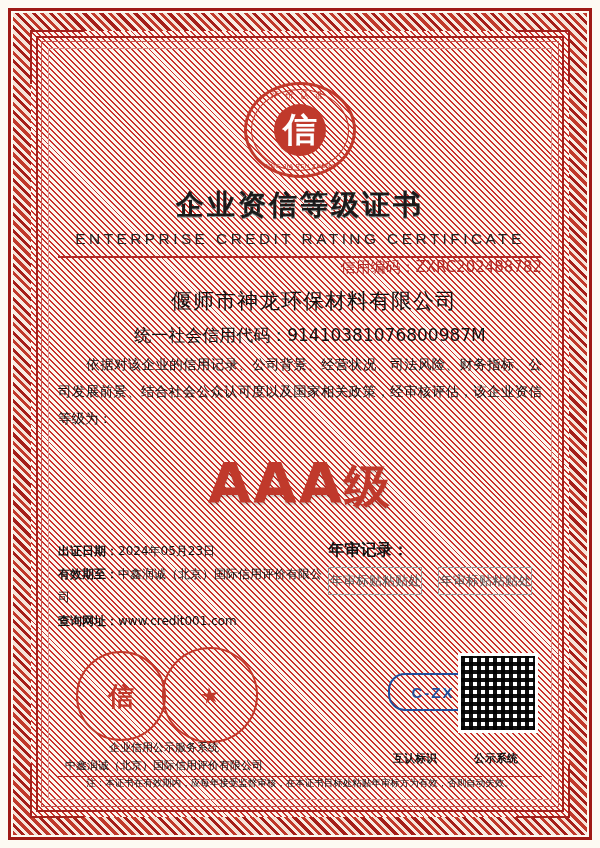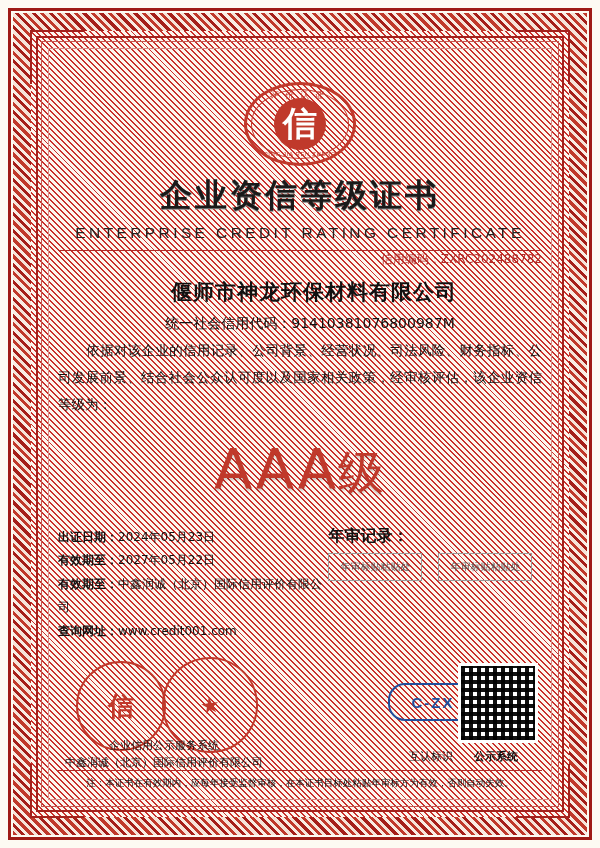--- a/index.html
+++ b/index.html
@@ -93,21 +93,21 @@
     letter-spacing:6px;
   }
   .emblem .botchars{
     position:absolute;left:0;right:0;bottom:9px;
     text-align:center;font-size:6px;color:#c0392b;
     letter-spacing:0.6px;font-family:"Liberation Sans",sans-serif;
   }
 
   .title-cn{
     margin-top:8px;
-    font-size:32px;
+    font-size:28px;
     letter-spacing:3px;
     color:#1a1a1a;
     font-weight:bold;
     font-family:"DejaVu Sans", sans-serif;
     text-shadow:0 1px 0 #888;
   }
   .title-en{
     margin-top:6px;
     font-size:15.5px;
     letter-spacing:3.4px;
@@ -115,69 +115,69 @@
     font-family:Liberation Sans, sans-serif;
   }
   .rule{
     margin-top:8px;
     width:100%;height:2px;
     background:#b02a26;
   }
   .code-line{
     align-self:flex-end;
     margin-top:0;
-    font-size:12px;color:#b02a26;
+    font-size:15px;color:#b02a26;
     font-family:"DejaVu Sans", sans-serif;
   }
   .code-line .val{color:#b02a26;}
   .company{
     margin-top:10px;
-    font-size:21px;font-weight:bold;color:#111;
+    font-size:21px;font-weight:normal;color:#111;
     letter-spacing:1px;
     font-family:"DejaVu Sans", sans-serif;
     margin-left:28px;
   }
   .uscc{
     margin-top:9px;
-    font-size:14px;color:#111;
+    font-size:17px;color:#111;
     font-family:"DejaVu Sans", sans-serif;
     padding-left:20px;
   }
   .body-text{
     margin-top:4px;
     width:100%;
     font-size:13.5px;line-height:2;
     color:#111;text-align:justify;
     font-family:"DejaVu Sans", sans-serif;
   }
   .body-text .indent{display:inline-block;width:28px;}
   .grade{
     margin-top:18px;
-    font-size:56px;font-weight:normal;color:#c0392b;
+    font-size:56px;font-weight:bold;color:#c0392b;
     letter-spacing:2px;
     font-family:"DejaVu Sans", sans-serif;
     text-shadow:0 2px 2px rgba(0,0,0,.18);
   }
   .grade .cn{font-size:46px;}
 
   .info{
     margin-top:22px;width:100%;
     display:flex;justify-content:space-between;align-items:flex-start;
     font-family:"DejaVu Sans", sans-serif;
   }
   .info-left{font-size:12px;line-height:1.95;color:#111;}
   .info-left .lbl{font-weight:bold;}
   .info-right{width:218px;}
   .info-right .ttl{font-size:16px;font-weight:bold;color:#111;margin-bottom:6px;}
   .boxes{display:flex;gap:16px;}
   .box{
     width:92px;height:26px;
     border:1px solid #999;
     display:flex;align-items:center;justify-content:center;
-    font-size:10px;color:#555;
+    font-size:13px;color:#555;
   }
 
   .seals{
     margin-top:14px;width:100%;
     position:relative;height:112px;
   }
   .seal{
     position:absolute;
     border:2.5px solid #c0392b;border-radius:50%;
     color:#c0392b;
@@ -208,27 +208,26 @@
       repeating-linear-gradient(90deg,#111 0 4px,#fff 4px 8px);
     background-blend-mode:multiply;
     border:3px solid #fff;
   }
   .seal-captions{
     width:100%;position:relative;height:34px;
     font-family:"DejaVu Sans", sans-serif;
   }
   .cap{position:absolute;font-size:11px;color:#111;text-align:center;}
   .cap1{left:6px;top:-4px;width:200px;line-height:1.6;font-weight:normal;}
-  .cap2{left:318px;top:8px;width:110px;font-weight:normal;}
+  .cap2{left:302px;top:8px;width:110px;font-weight:bold;}
   .cap3{right:0px;top:8px;width:92px;font-weight:bold;margin-left:40px;}
 
   .note{
     margin-top:4px;width:100%;
     border-top:1px solid #b02a26;
-    padding-top:6px;
     font-size:9.5px;color:#111;
     text-align:center;
     font-family:"DejaVu Sans", sans-serif;
   }
 </style>
 </head>
 <body>
 
 <div class="cert">
   <div class="frame-outer"></div>
@@ -271,23 +270,20 @@
     <div class="grade">
       <span>AAA</span><span class="cn">级</span>
     </div>
 
     <div class="info">
       <div class="info-left">
         <div>
           <span class="lbl">出证日期：</span><span>2024年05月23日</span>
         </div>
         <div>
-          <span class="lbl">有效期至：</span><span>2027年05月22日</span>
-        </div>
-        <div>
           <span class="lbl">有效期至：</span><span>中鑫润诚（北京）国际信用评价有限公司</span>
         </div>
         <div>
           <span class="lbl">查询网址：</span><span>www.credit001.com</span>
         </div>
       </div>
       <div class="info-right">
         <div class="ttl">年审记录：</div>
         <div class="boxes">
           <div class="box">年审标贴粘贴处</div>

